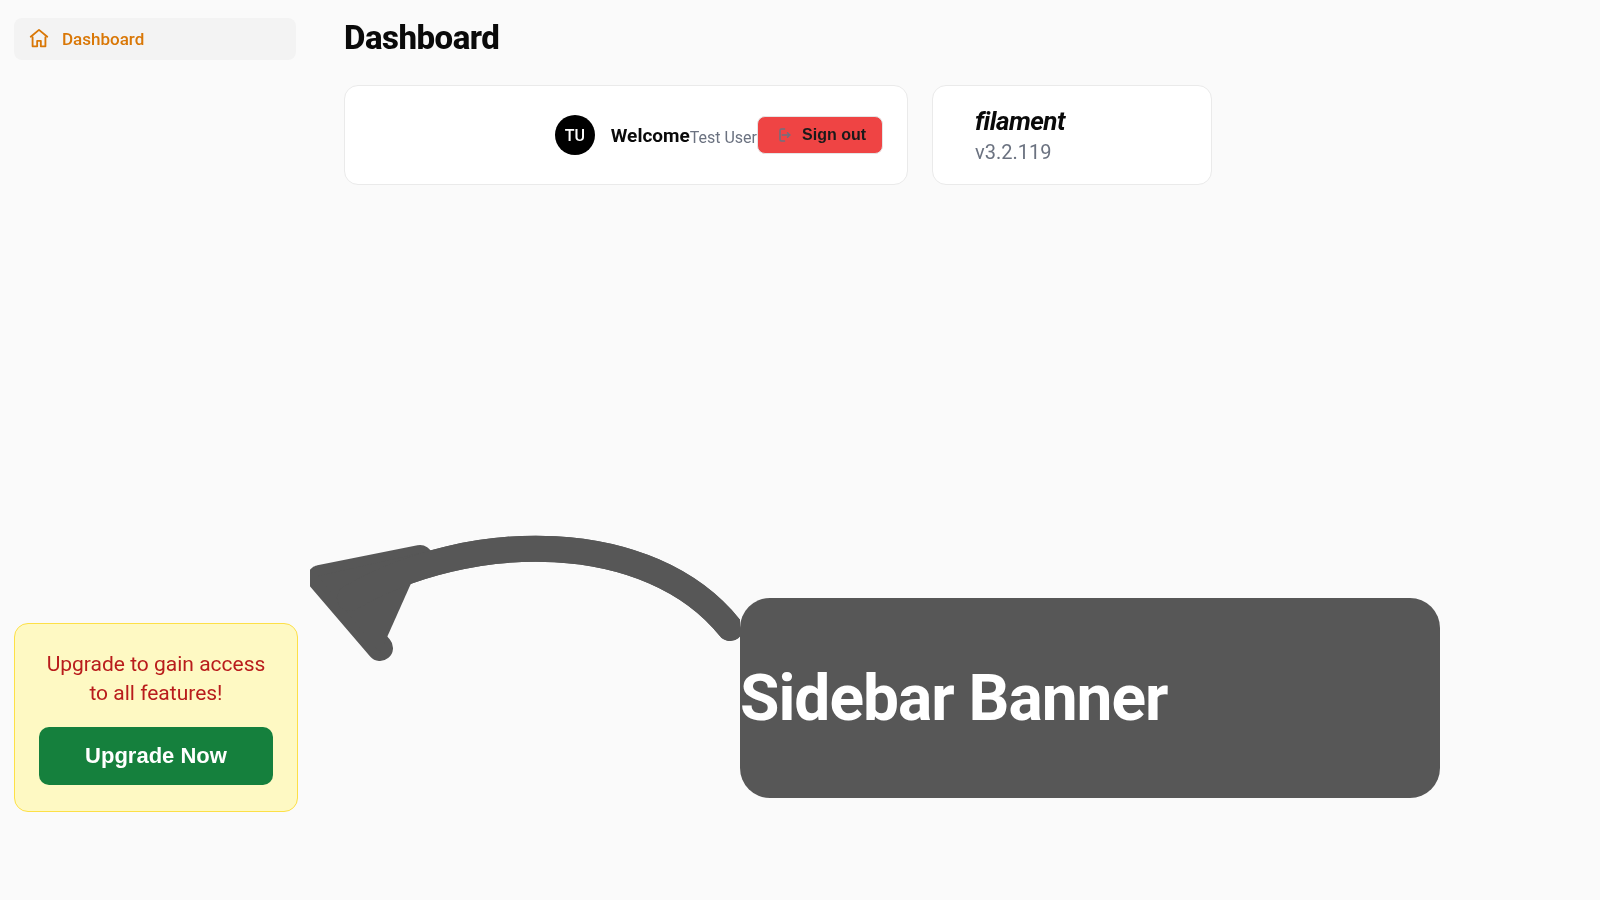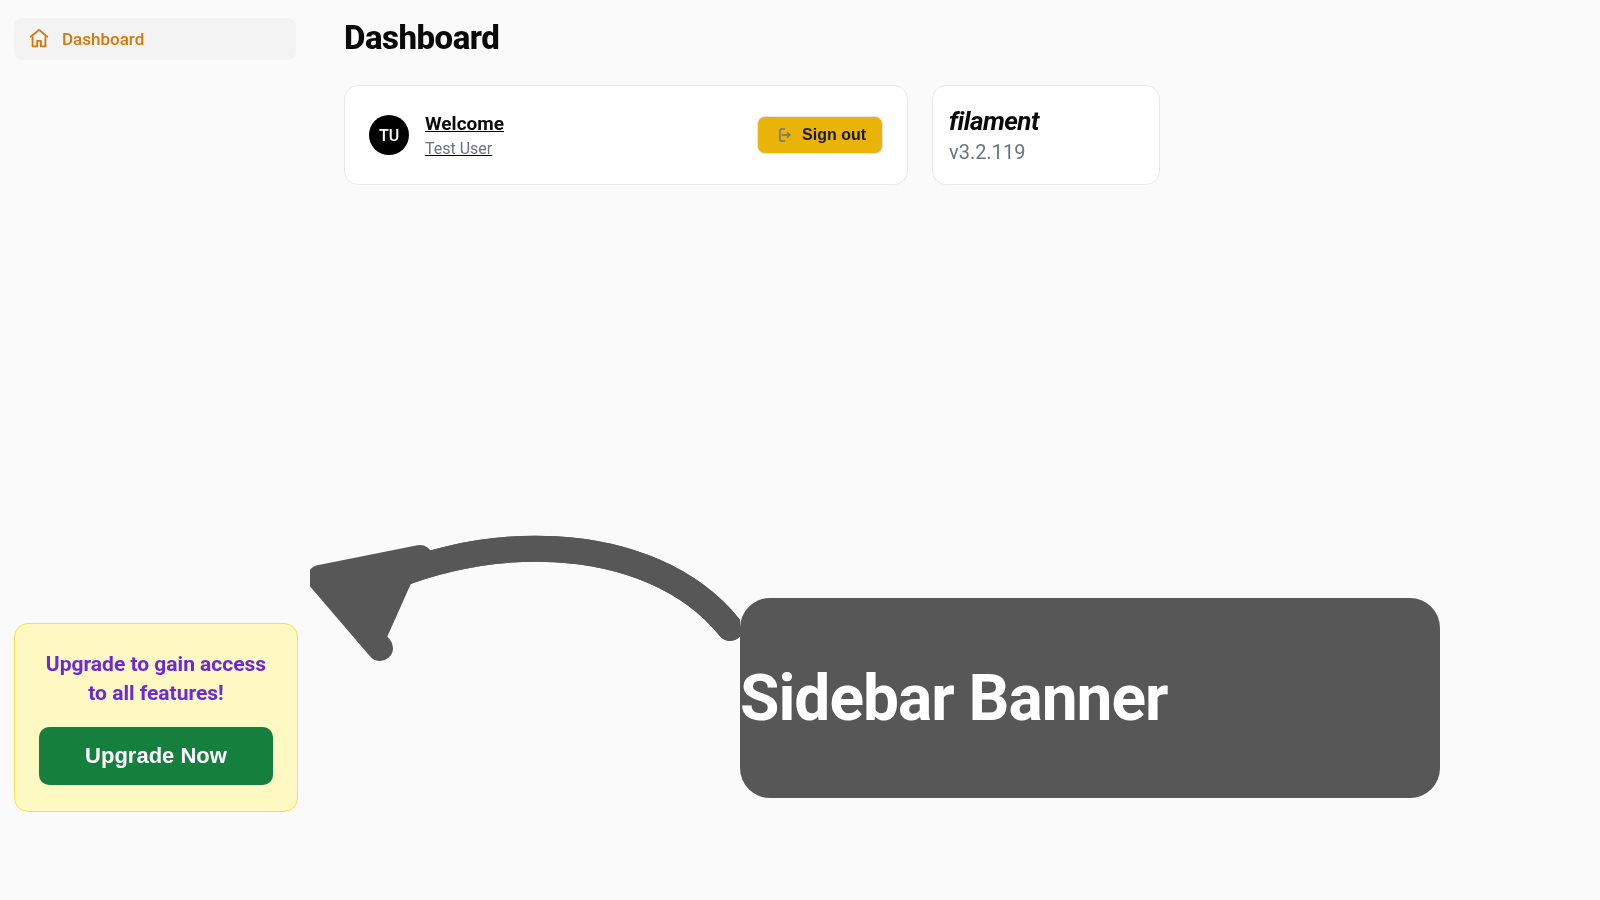--- a/index.html
+++ b/index.html
@@ -62,74 +62,73 @@
     .card {
       background: #fff;
       border: 1px solid #eaeaea;
       border-radius: 14px;
       padding: 24px;
     }
     .welcome-card {
       width: 564px;
       display: flex;
       align-items: center;
-      justify-content: space-between;
+      justify-content: flex-end;
     }
     .welcome-left {
       display: flex;
       align-items: center;
       gap: 16px;
     }
     .avatar {
       width: 40px;
       height: 40px;
       border-radius: 50%;
       background: #000;
       color: #fff;
       display: flex;
       align-items: center;
       justify-content: center;
       font-size: 16px;
       font-weight: 500;
     }
     .welcome-text {
       display: flex;
-      flex-direction: column;
-      text-decoration: underline;
+      flex-direction: row;
     }
     .welcome-title {
       font-size: 19px;
       font-weight: 700;
       color: #0a0a0a;
     }
     .welcome-user {
       font-size: 16px;
       color: #6b7280;
       margin-top: 4px;
     }
     .signout-btn {
       display: flex;
       align-items: center;
       gap: 10px;
       padding: 9px 16px;
-      background: #eab308;
+      background: #ef4444;
       border: 1px solid #e5e5e5;
       border-radius: 8px;
       cursor: pointer;
       font-size: 16px;
       font-weight: 600;
       color: #1a1a1a;
     }
     .signout-btn .icon {
       color: #6b7280;
       display: flex;
     }
     .filament-card {
-      width: 228px;
-      padding: 20px 16px;
+      width: 280px;
+      padding: 20px 42px;
     }
     .filament-logo {
       font-size: 26px;
       font-weight: 700;
       font-style: italic;
       color: #0a0a0a;
       letter-spacing: -0.5px;
     }
     .filament-version {
       font-size: 20px;
@@ -142,22 +141,22 @@
       bottom: 88px;
       width: 284px;
       background: #fef9c3;
       border: 1.5px solid #fde047;
       border-radius: 14px;
       padding: 26px 24px;
       text-align: center;
     }
     .upgrade-title {
       font-size: 21px;
-      font-weight: 700;
-      color: #6d28d9;
+      font-weight: 400;
+      color: #b91c1c;
       line-height: 1.35;
       margin-bottom: 20px;
     }
     .upgrade-btn {
       width: 100%;
       padding: 16px;
       background: #15803d;
       color: #fff;
       border: none;
       border-radius: 10px;

